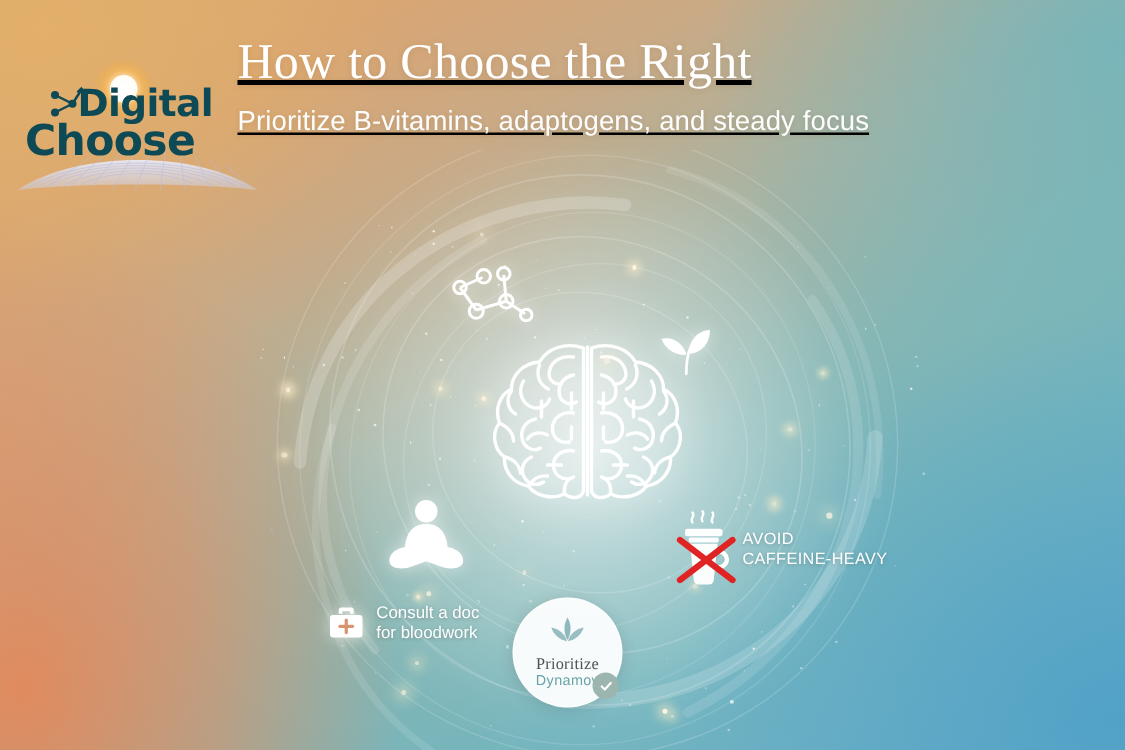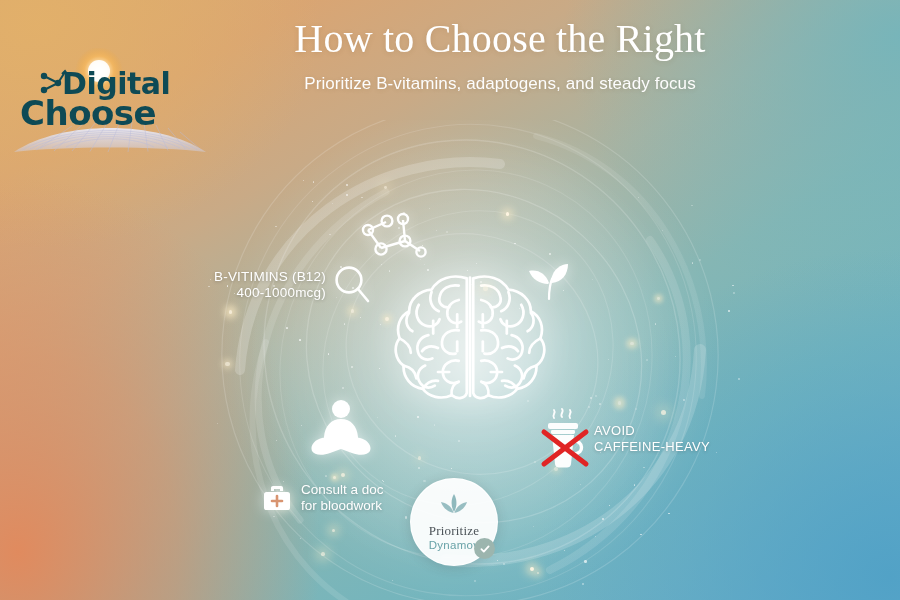--- a/index.html
+++ b/index.html
@@ -70,31 +70,31 @@
     color:#0e4a55;
   }
   .logo-word2 {
     position:absolute; left:10px; top:45px;
     font-family:"DejaVu Sans", sans-serif;
     font-weight:bold; font-size:34px; letter-spacing:-.5px;
     color:#0e4a55;
   }
 
   
-  #header { position:absolute; left:190px; top:16px; width:620px; text-align:center; }
+  #header { position:absolute; left:190px; top:26px; width:620px; text-align:left;text-decoration:underline; }
   .title {
     font-family:"Liberation Serif", serif;
     font-size:40px; line-height:1.16; color:#fff;
     letter-spacing:.2px;
     text-shadow:0 1px 5px rgba(120,90,50,.18);
   }
   .subtitle {
     margin-top:12px;
     font-family:"Liberation Sans", sans-serif;
-    font-size:17px; color:#fdfdfd; letter-spacing:.1px;
+    font-size:22px; color:#fdfdfd; letter-spacing:.1px;
     text-shadow:0 1px 4px rgba(120,90,50,.20);
   }
 
   
   .callout { position:absolute; display:flex; align-items:center; }
   .callout-text {
     color:#ffffff;
     font-family:"Liberation Sans", sans-serif;
     text-shadow:0 1px 3px rgba(60,60,60,.30);
     line-height:1.22;
@@ -443,32 +443,20 @@
   </svg>
 
   <svg id="meditate" viewBox="0 0 66 62" class="ic-white">
     <g fill="#ffffff">
       <circle cx="33" cy="11" r="9"></circle>
       <path d="M33 21 C 23 21, 17 28, 16 39 C 15.4 45, 18 49, 23 49 L 43 49 C 48 49, 50.6 45, 50 39 C 49 28, 43 21, 33 21 Z"></path>
       <path d="M14 40 C 6 42, 2 48, 4 53 C 6 57, 14 58, 22 55 L 33 51 L 44 55 C 52 58, 60 57, 62 53 C 64 48, 60 42, 52 40 C 47 39, 42 41, 38 45 L 33 49 L 28 45 C 24 41, 19 39, 14 40 Z"></path>
     </g>
   </svg>
 
-  <div class="callout" id="co-bvit">
-    <div class="callout-text">
-      <div>B-VITIMINS (B12)</div>
-      <div>400-1000mcg)</div>
-    </div>
-    <svg width="40" height="42" viewBox="0 0 40 42" class="ic-white">
-      <g fill="none" stroke="#ffffff" stroke-width="2.6" stroke-linecap="round">
-        <circle cx="17" cy="16" r="12.4"></circle>
-        <line x1="26" y1="25" x2="36" y2="37"></line>
-      </g>
-    </svg>
-  </div>
 
   <div class="callout" id="co-adapt">
     <svg width="42" height="40" viewBox="0 0 42 40" class="ic-white">
       <g fill="#ffffff">
         <path d="M21 36 C 21 26, 22 20, 24 15"></path>
         <path d="M23 18 C 25 7, 33 2, 40 2 C 40 12, 34 20, 24 21 Z"></path>
         <path d="M20 22 C 12 22, 4 17, 1 9 C 10 7, 18 12, 21 21 Z"></path>
       </g>
       <path d="M21 37 C 21 28, 22 22, 24 17" fill="none" stroke="#ffffff" stroke-width="2.2" stroke-linecap="round"></path>
     </svg>

